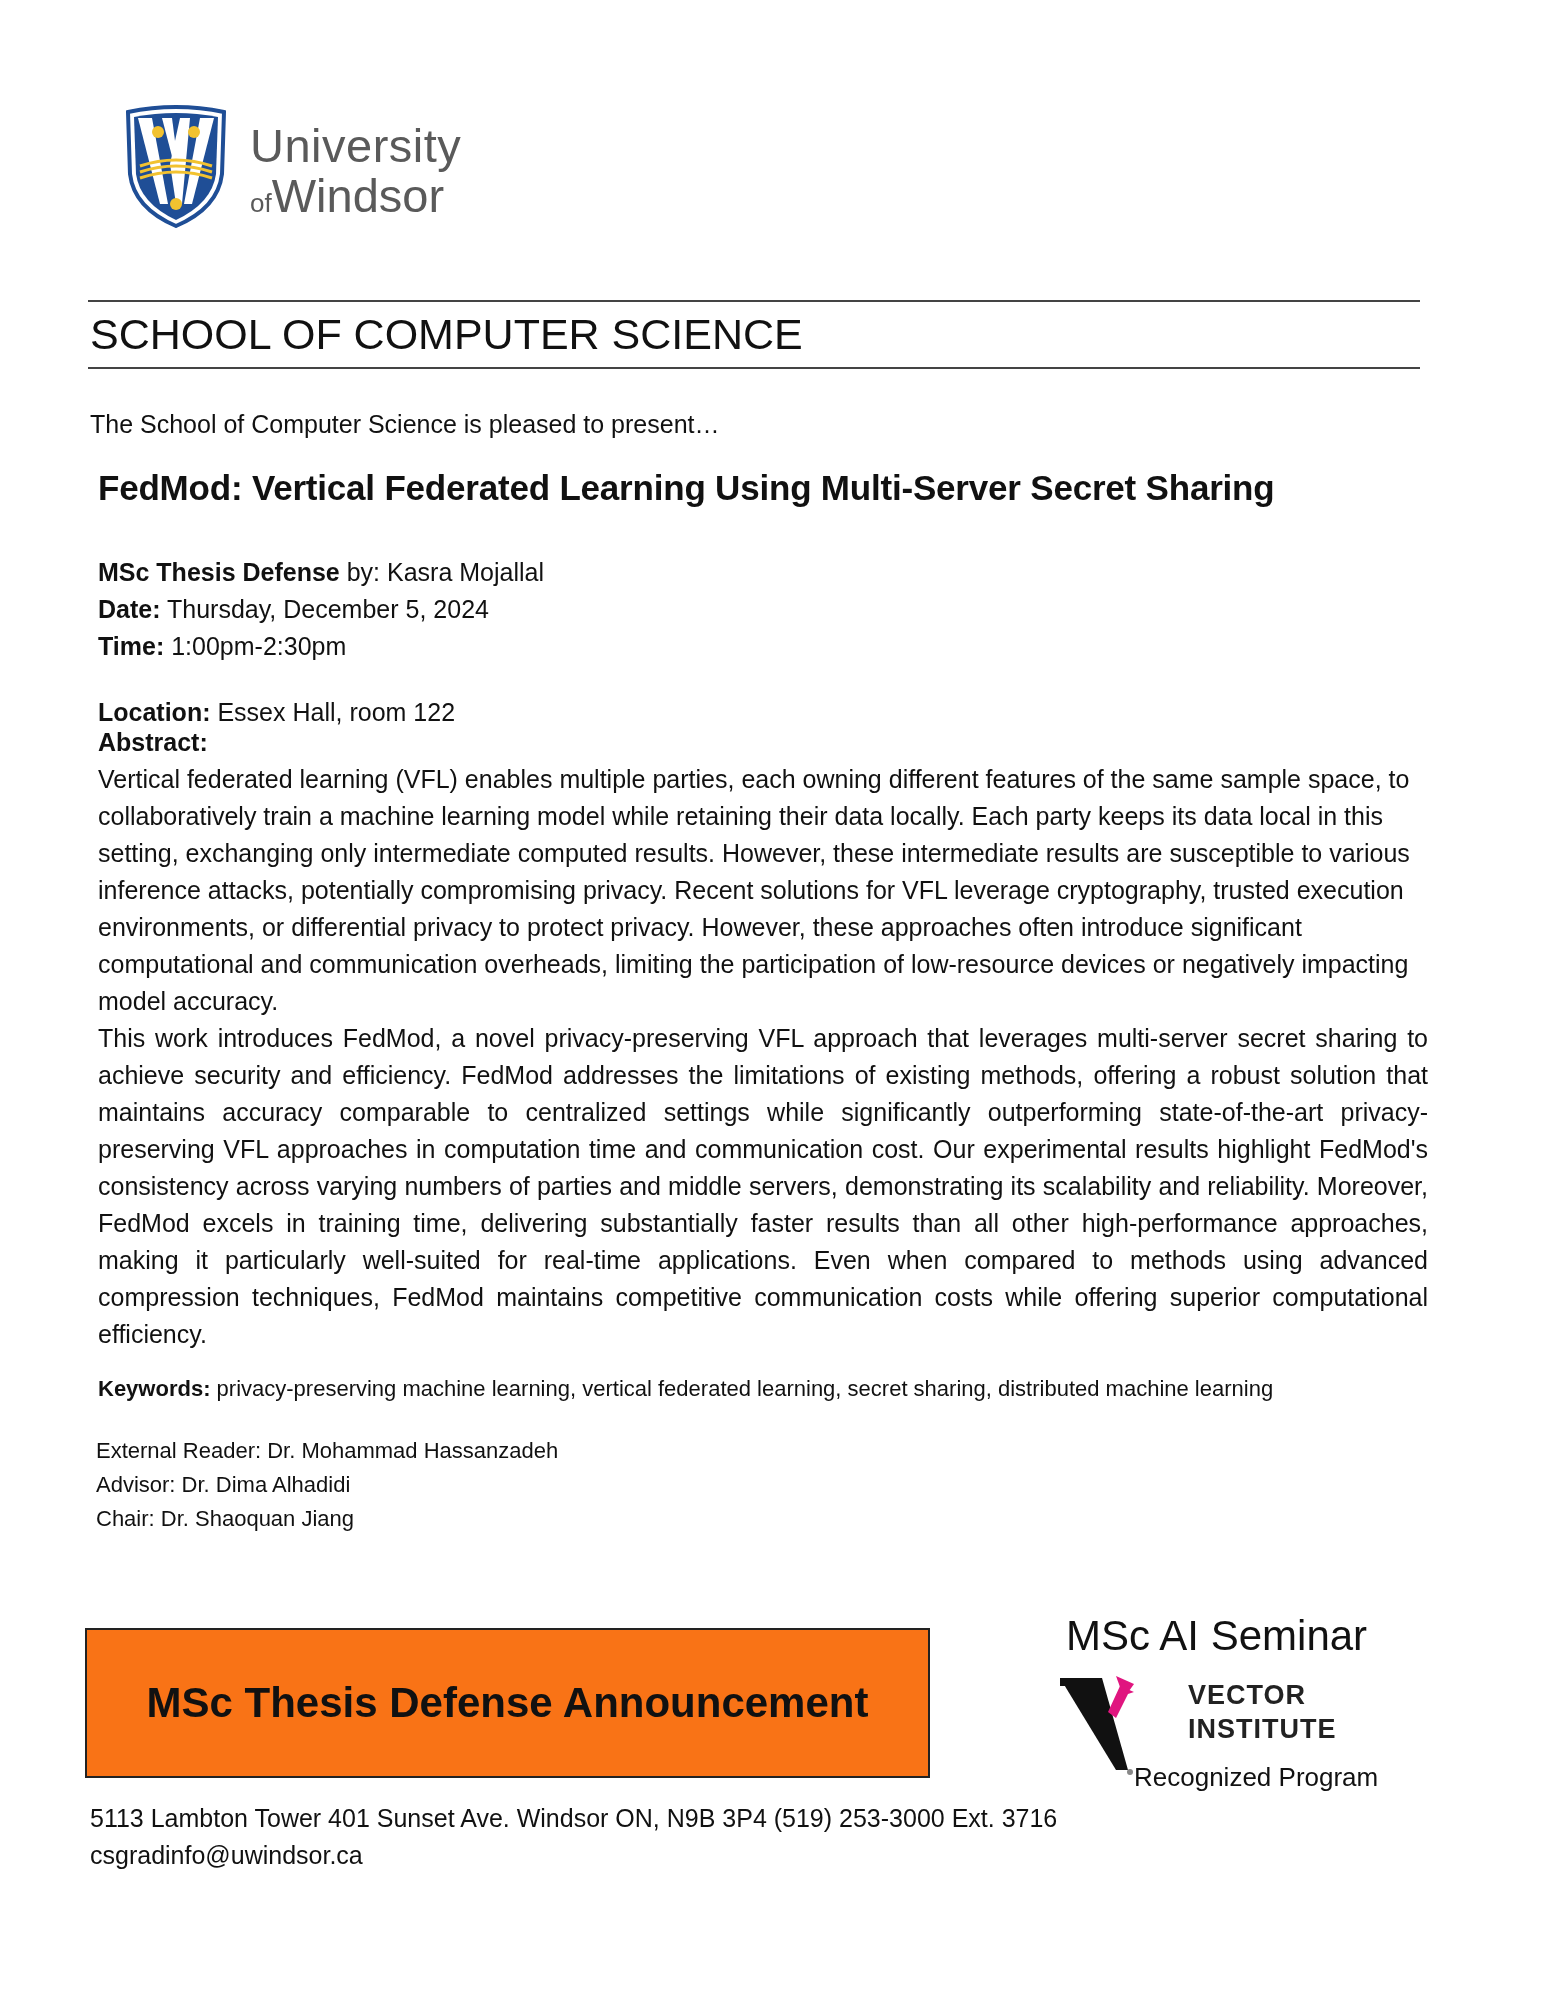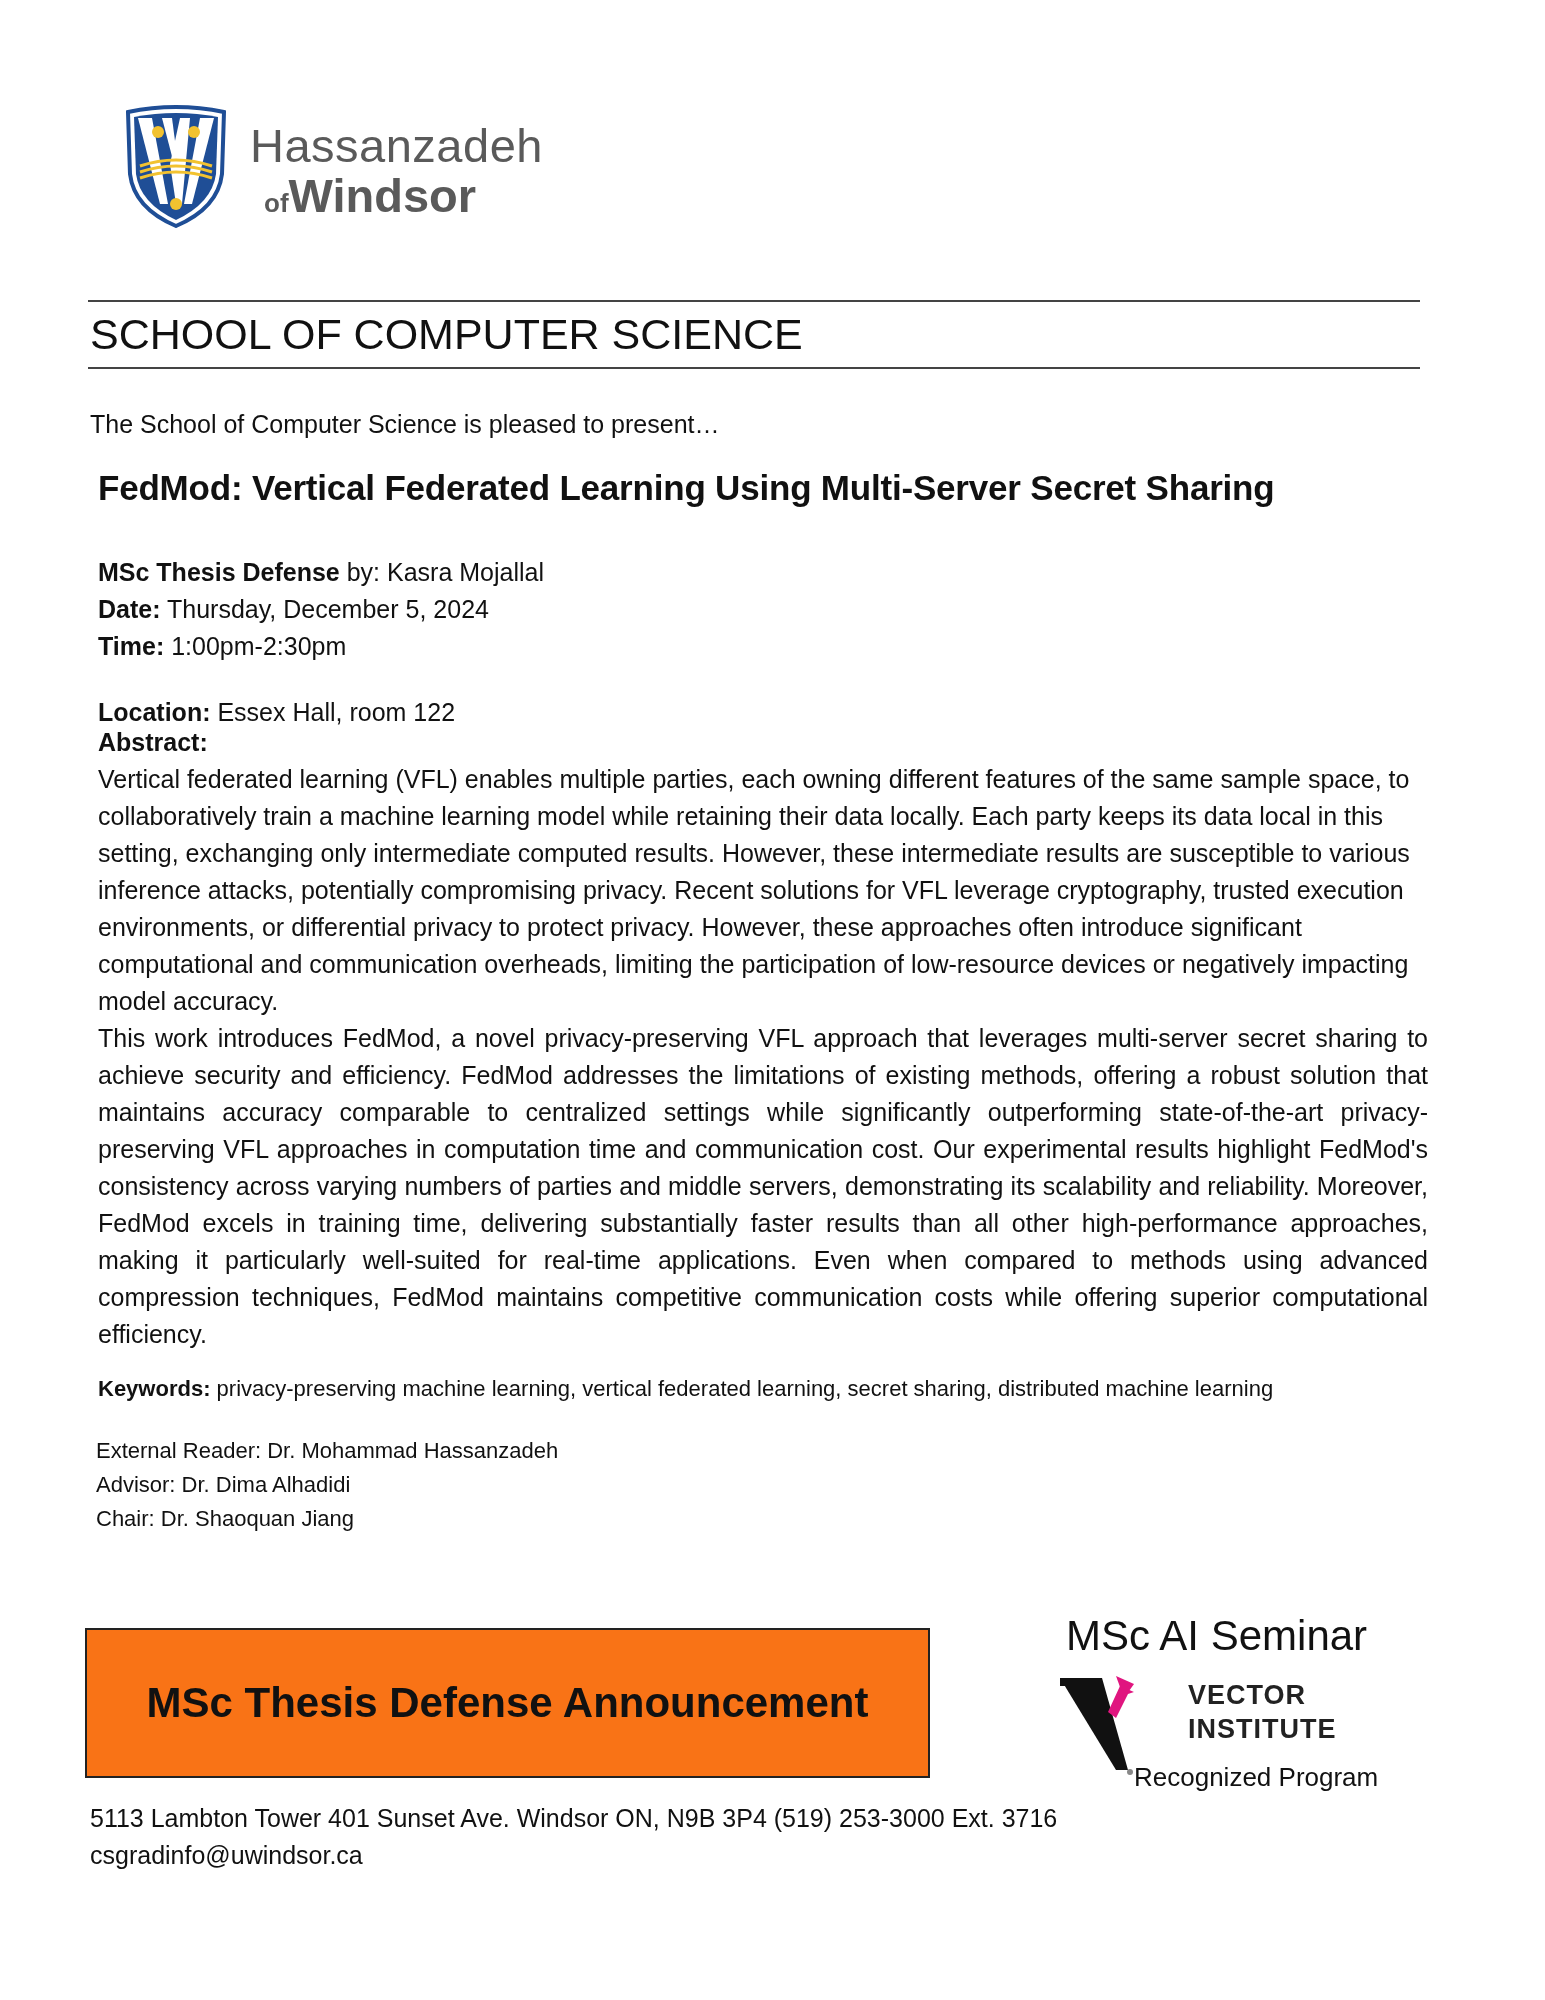--- a/index.html
+++ b/index.html
@@ -4,21 +4,21 @@
 <style>
   html, body { margin:0; padding:0; background:#ffffff; }
   body { width:1545px; height:2000px; position:relative; overflow:hidden;
          font-family:"Liberation Sans", "DejaVu Sans", sans-serif; color:#111; }
   .abs { position:absolute; }
 
   
   #logo { left:122px; top:104px; width:360px; height:124px; }
   #logo .wordmark { position:absolute; left:128px; top:18px; color:#5a5a5a; line-height:1; }
   #logo .w1 { font-size:47px; letter-spacing:0.5px; }
-  #logo .w2 { position:absolute; left:14px; top:50px; white-space:nowrap;font-weight:bold; }
+  #logo .w2 { position:absolute; left:0; top:50px; white-space:nowrap; }
   #logo .of { font-size:26px; }
   #logo .windsor { font-size:47px; }
 
   
   .rule { left:88px; width:1332px; height:0; border-top:2px solid #444; }
   #school-title { left:90px; top:310px; font-size:43px; font-weight:normal; letter-spacing:0px; margin:0; }
 
   #intro { left:90px; top:410px; font-size:25px; }
   #thesis-title { left:98px; top:468px; font-size:35px; font-weight:bold; margin:0; letter-spacing:-0.2px; }
 
@@ -64,21 +64,21 @@
 
     <path d="M18 62 Q54 50 90 62" stroke="#f2c230" stroke-width="3" fill="none"></path>
     <path d="M18 68 Q54 56 90 68" stroke="#f2c230" stroke-width="3" fill="none"></path>
     <path d="M18 74 Q54 62 90 74" stroke="#f2c230" stroke-width="3" fill="none"></path>
 
     <circle cx="36" cy="28" r="6" fill="#f2c230"></circle>
     <circle cx="72" cy="28" r="6" fill="#f2c230"></circle>
     <circle cx="54" cy="100" r="6" fill="#f2c230"></circle>
   </svg>
   <div class="wordmark">
-    <div class="w1">Hassanzadeh</div>
+    <div class="w1">University</div>
     <div class="w2">
       <span class="of">of</span><span class="windsor">Windsor</span>
     </div>
   </div>
 </div>
 
 <div class="abs rule" style="top:300px;"></div>
 <h1 id="school-title" class="abs">SCHOOL OF COMPUTER SCIENCE</h1>
 <div class="abs rule" style="top:367px;"></div>
 

